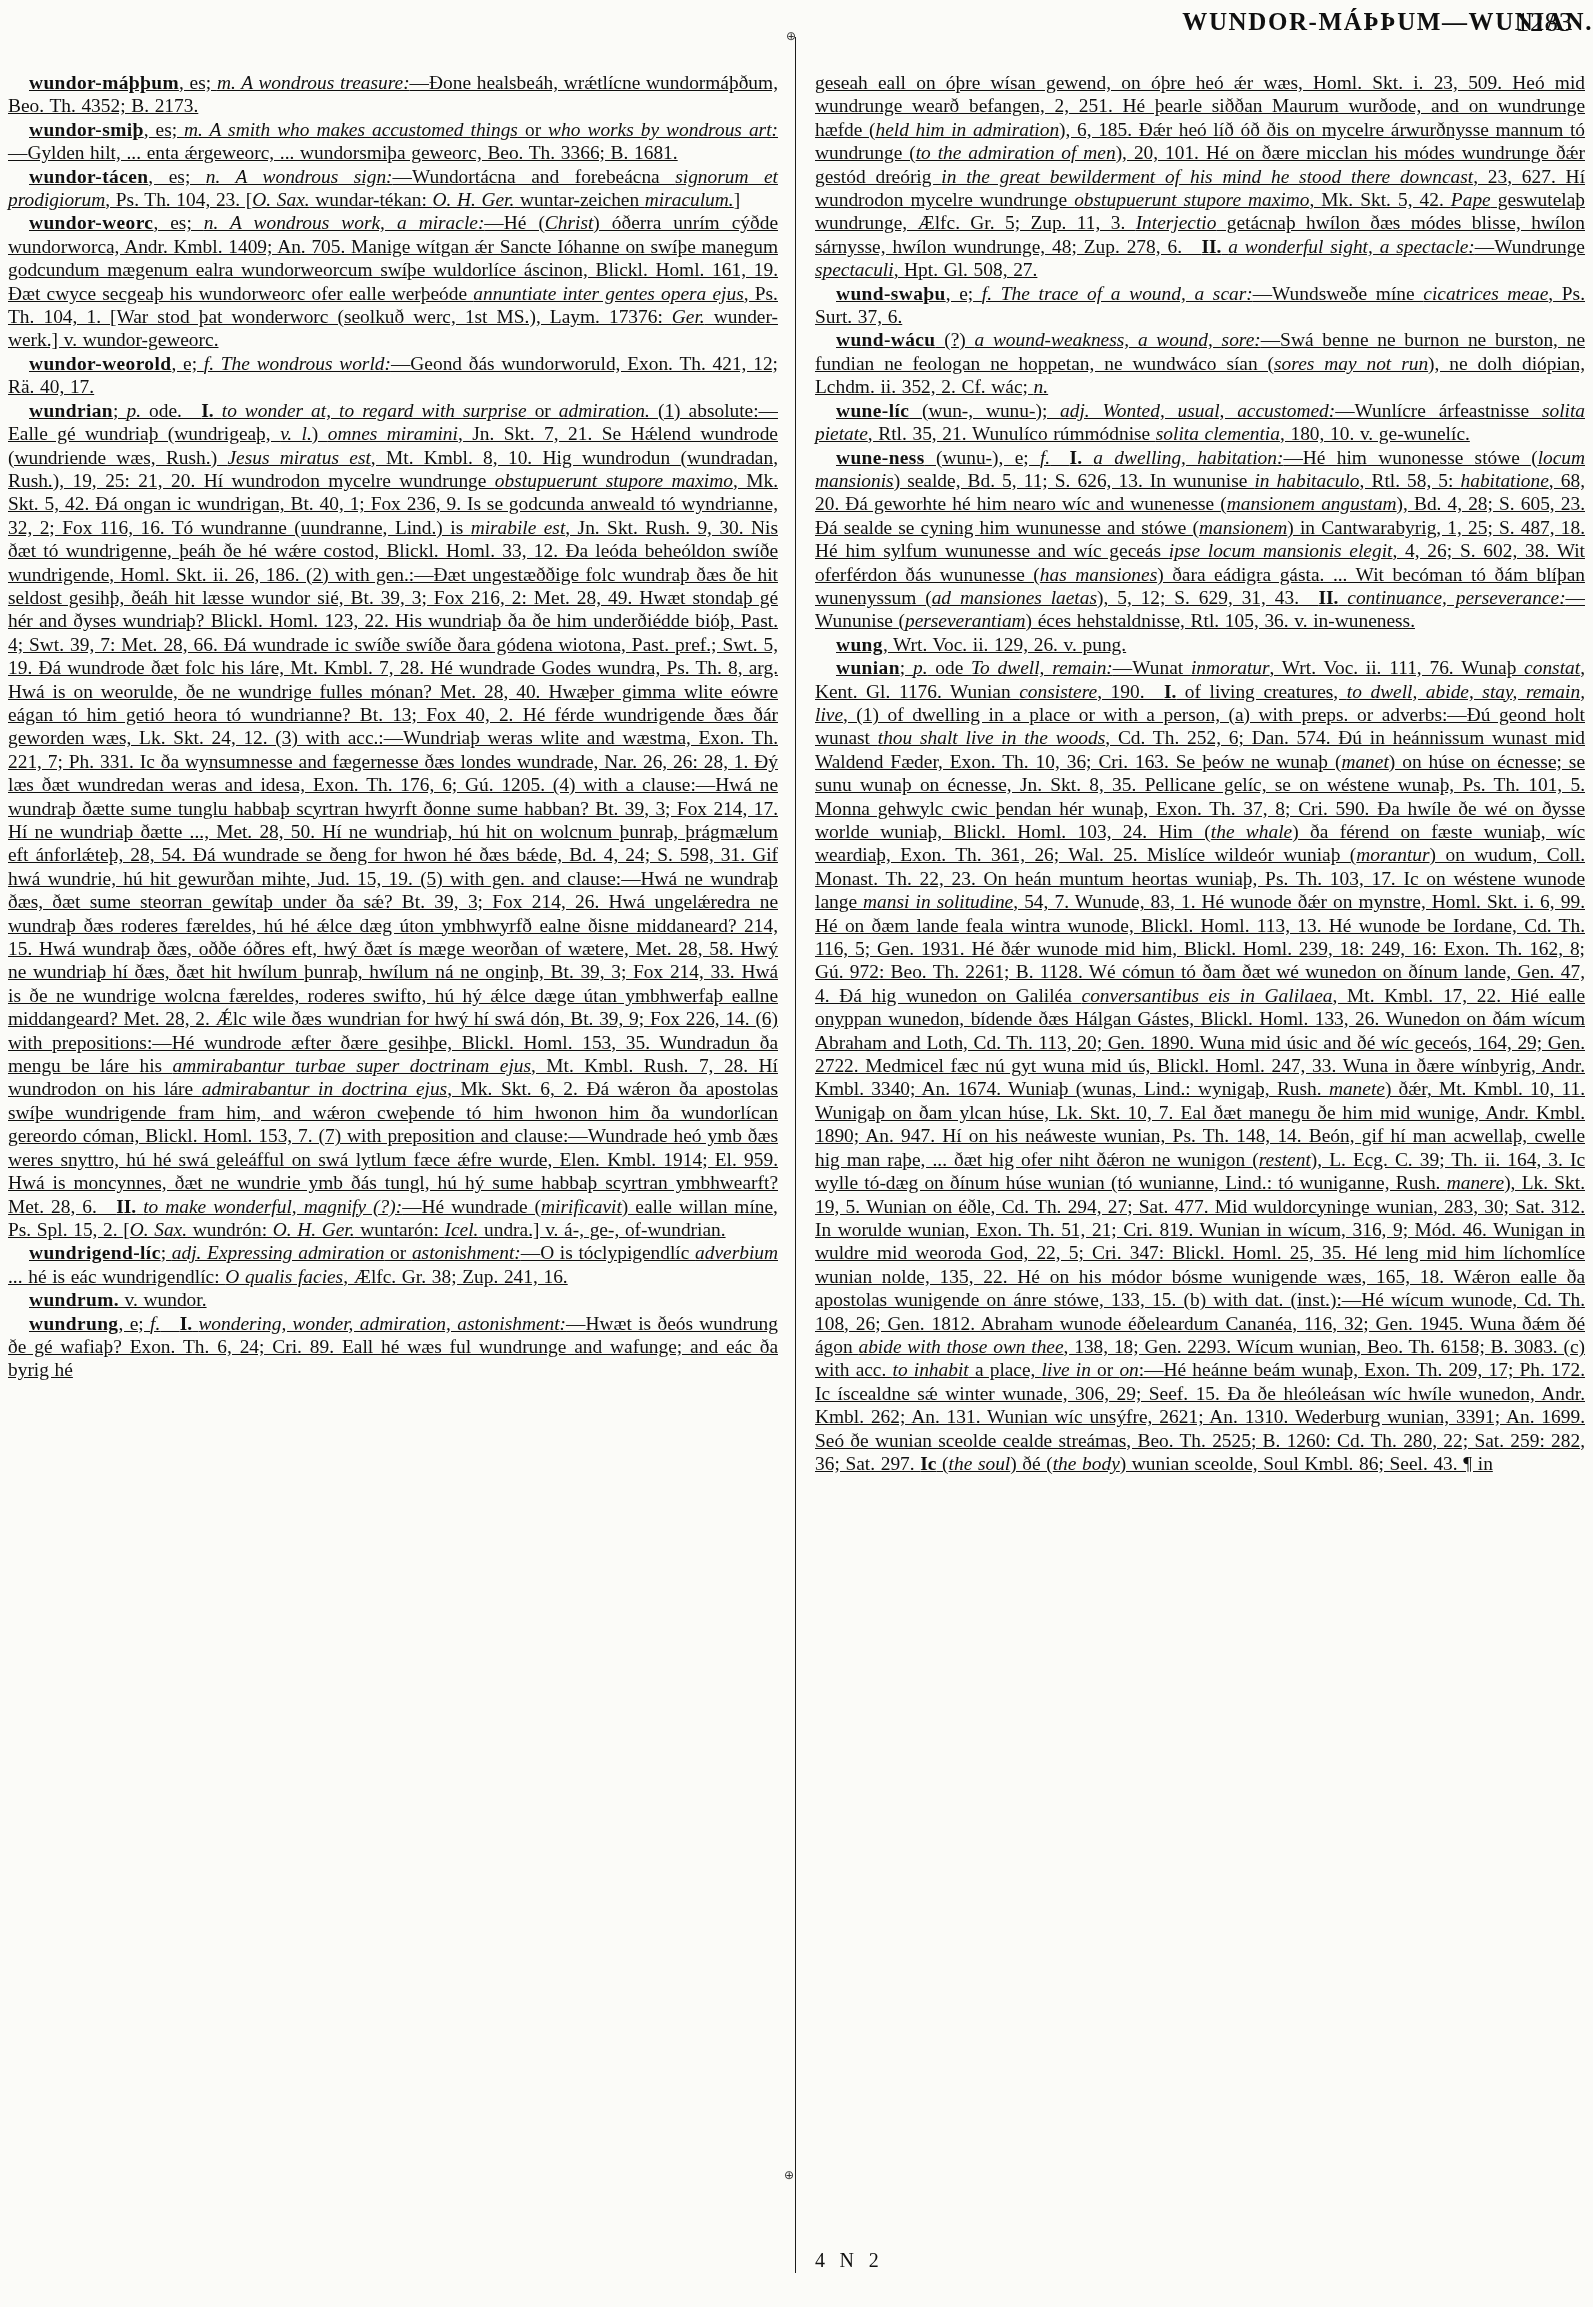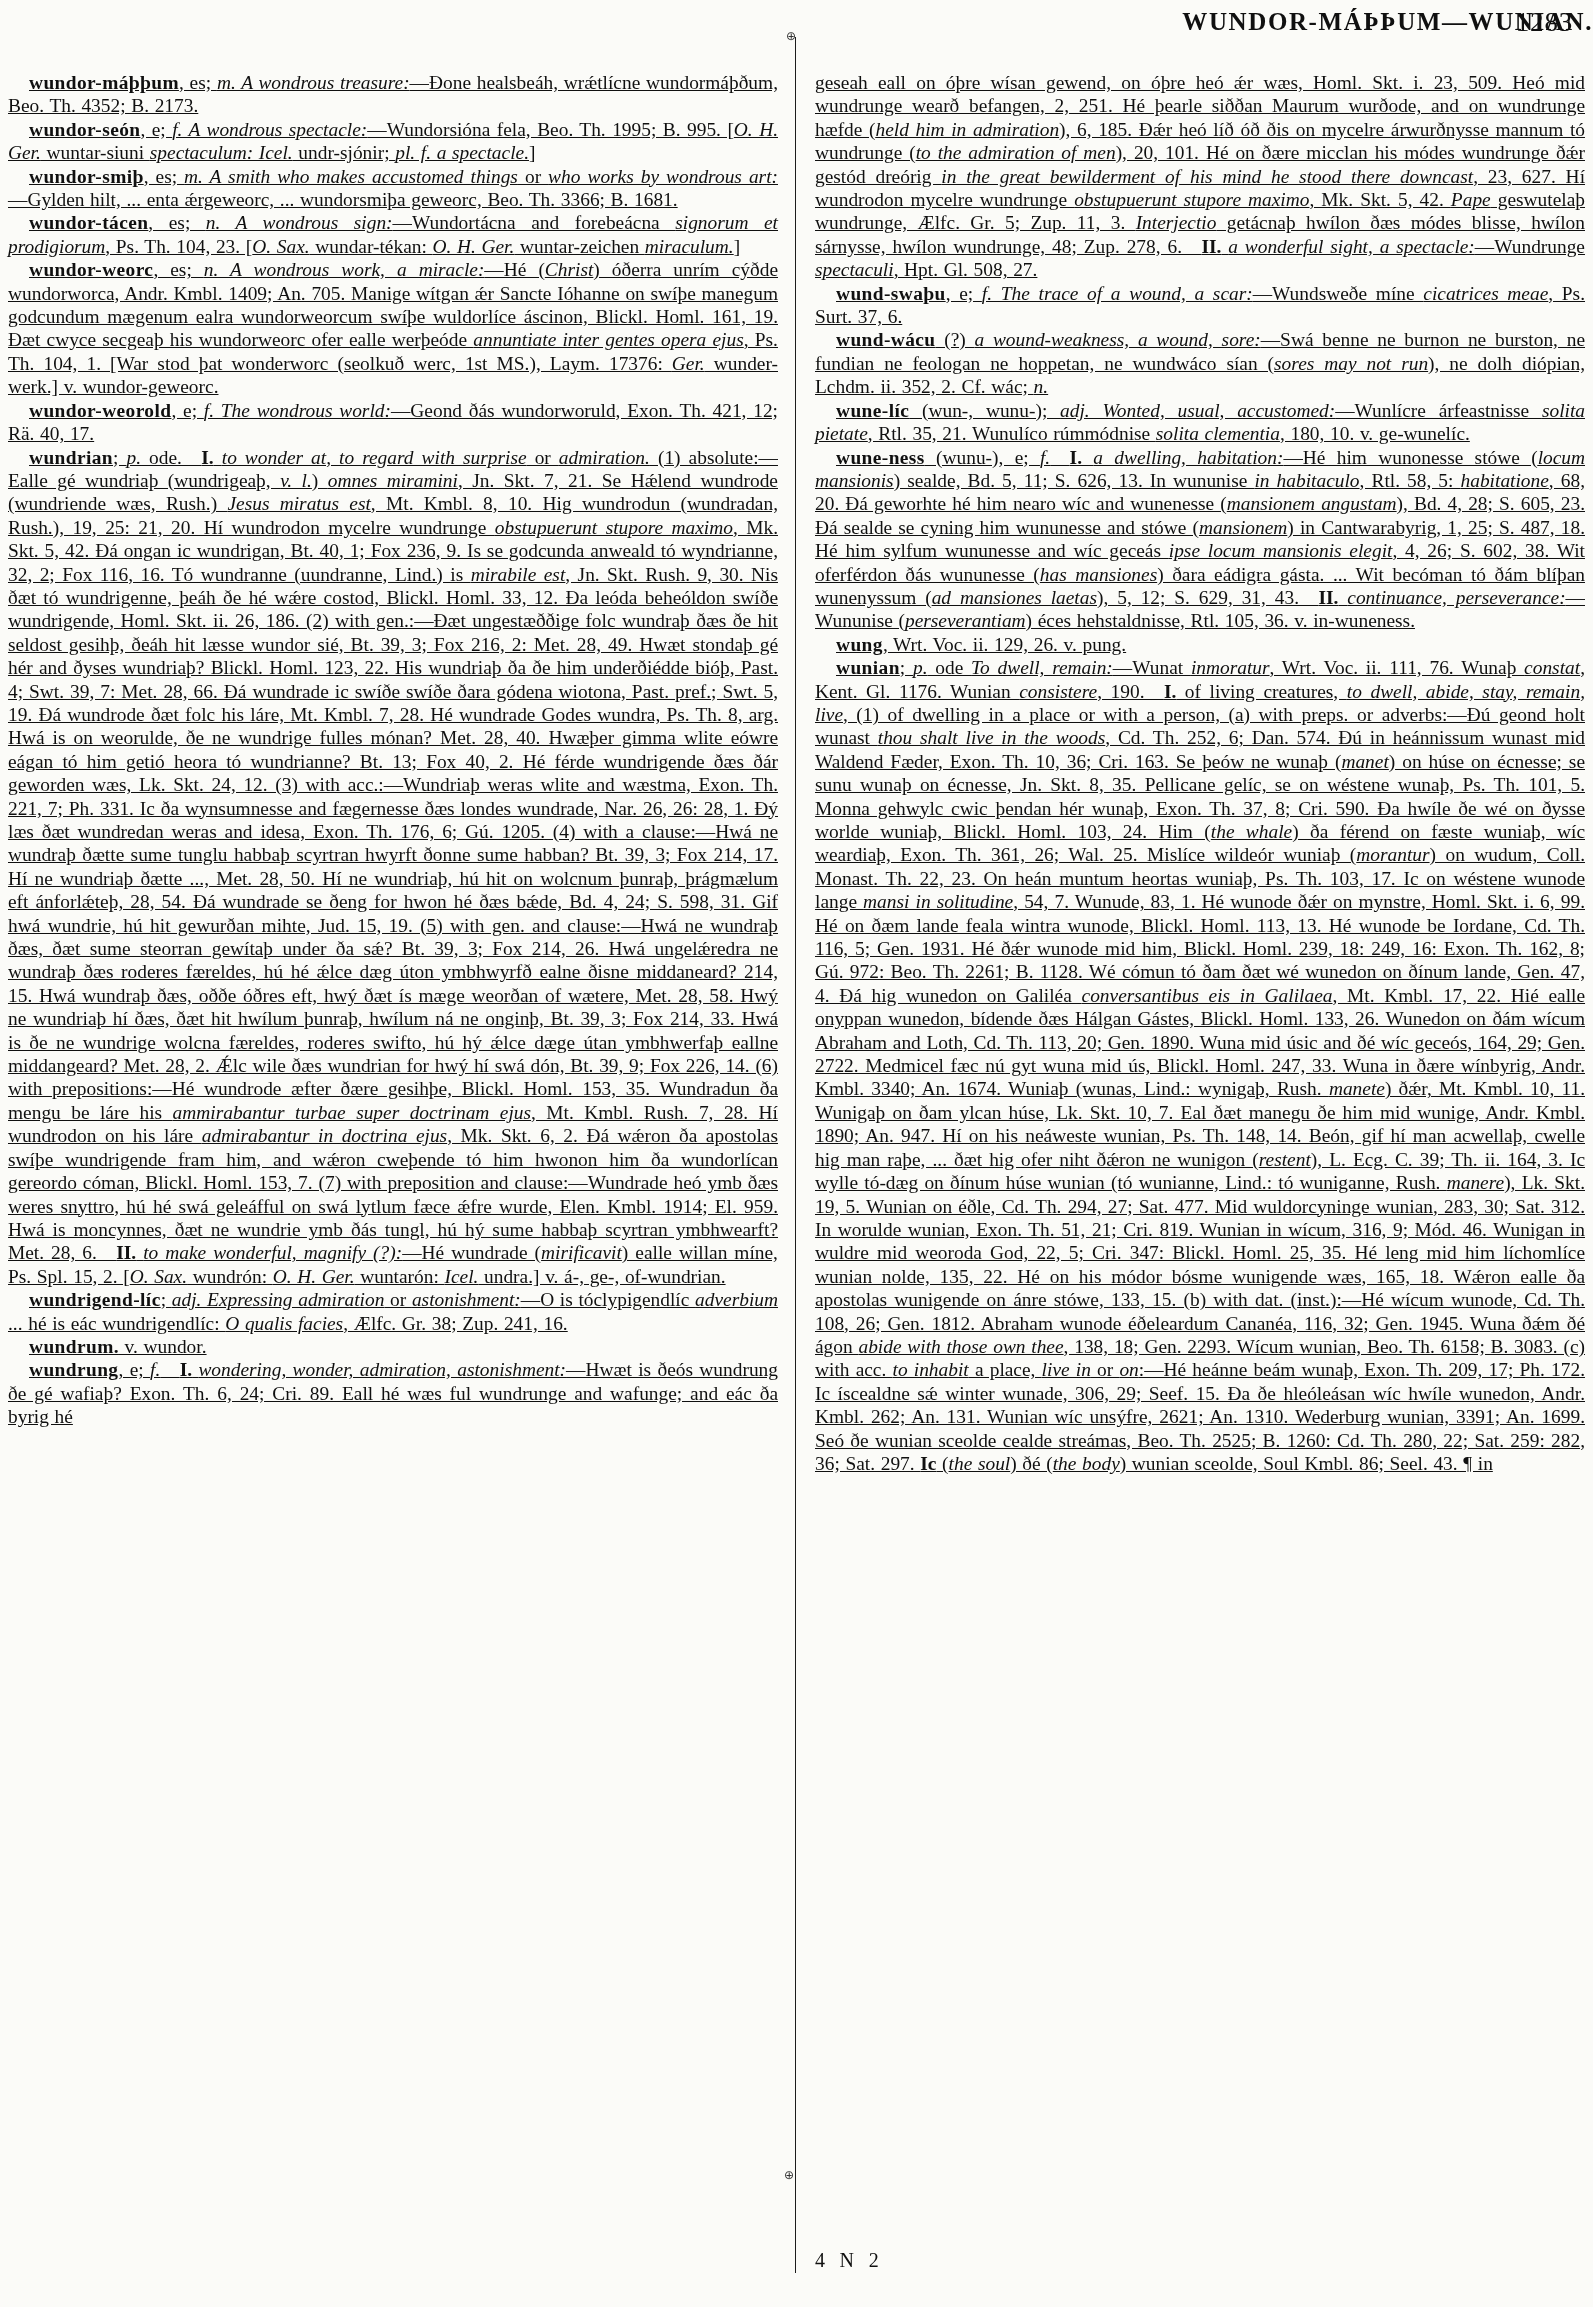--- a/index.html
+++ b/index.html
@@ -49,21 +49,20 @@
 <div class="pagehead-title">WUNDOR-MÁÞÞUM—WUNIAN.</div>
 <div class="pagehead-no">1283</div>
 
 <div class="divider"></div>
 <span class="mark top">⊕</span>
 <span class="mark bottom">⊕</span>
 
 <main class="columns">
   <div class="column" id="col-left">
       <p class="entry"><b class="hw">wundor-máþþum</b>, es; <i>m. A wondrous treasure:</i>—Ðone healsbeáh, wrǽtlícne wundormáþðum, Beo. Th. 4352; B. 2173.</p>
-      <p class="entry"><b class="hw">wundor-seón</b>, e; <i>f. A wondrous spectacle:</i>—Wundorsióna fela, Beo. Th. 1995; B. 995. [<i>O. H. Ger.</i> wuntar-siuni <i>spectaculum: Icel.</i> undr-sjónir; <i>pl. f. a spectacle.</i>]</p>
       <p class="entry"><b class="hw">wundor-smiþ</b>, es; <i>m. A smith who makes accustomed things</i> or <i>who works by wondrous art:</i>—Gylden hilt, ... enta ǽrgeweorc, ... wundorsmiþa geweorc, Beo. Th. 3366; B. 1681.</p>
       <p class="entry"><b class="hw">wundor-tácen</b>, es; <i>n. A wondrous sign:</i>—Wundortácna and forebeácna <i>signorum et prodigiorum</i>, Ps. Th. 104, 23. [<i>O. Sax.</i> wundar-tékan: <i>O. H. Ger.</i> wuntar-zeichen <i>miraculum.</i>]</p>
       <p class="entry"><b class="hw">wundor-weorc</b>, es; <i>n. A wondrous work, a miracle:</i>—Hé (<i>Christ</i>) óðerra unrím cýðde wundorworca, Andr. Kmbl. 1409; An. 705. Manige wítgan ǽr Sancte Ióhanne on swíþe manegum godcundum mægenum ealra wundorweorcum swíþe wuldorlíce áscinon, Blickl. Homl. 161, 19. Ðæt cwyce secgeaþ his wundorweorc ofer ealle werþeóde <i>annuntiate inter gentes opera ejus</i>, Ps. Th. 104, 1. [War stod þat wonderworc (seolkuð werc, 1st MS.), Laym. 17376: <i>Ger.</i> wunder-werk.] v. wundor-geweorc.</p>
       <p class="entry"><b class="hw">wundor-weorold</b>, e; <i>f. The wondrous world:</i>—Geond ðás wundorworuld, Exon. Th. 421, 12; Rä. 40, 17.</p>
       <p class="entry"><b class="hw">wundrian</b>; <i>p.</i> ode. <b>I.</b> <i>to wonder at, to regard with surprise</i> or <i>admiration.</i> (1) absolute:—Ealle gé wundriaþ (wundrigeaþ, <i>v. l.</i>) <i>omnes miramini</i>, Jn. Skt. 7, 21. Se Hǽlend wundrode (wundriende wæs, Rush.) <i>Jesus miratus est</i>, Mt. Kmbl. 8, 10. Hig wundrodun (wundradan, Rush.), 19, 25: 21, 20. Hí wundrodon mycelre wundrunge <i>obstupuerunt stupore maximo</i>, Mk. Skt. 5, 42. Ðá ongan ic wundrigan, Bt. 40, 1; Fox 236, 9. Is se godcunda anweald tó wyndrianne, 32, 2; Fox 116, 16. Tó wundranne (uundranne, Lind.) is <i>mirabile est</i>, Jn. Skt. Rush. 9, 30. Nis ðæt tó wundrigenne, þeáh ðe hé wǽre costod, Blickl. Homl. 33, 12. Ða leóda beheóldon swíðe wundrigende, Homl. Skt. ii. 26, 186. (2) with gen.:—Ðæt ungestæððige folc wundraþ ðæs ðe hit seldost gesihþ, ðeáh hit læsse wundor sié, Bt. 39, 3; Fox 216, 2: Met. 28, 49. Hwæt stondaþ gé hér and ðyses wundriaþ? Blickl. Homl. 123, 22. His wundriaþ ða ðe him underðiédde bióþ, Past. 4; Swt. 39, 7: Met. 28, 66. Ðá wundrade ic swíðe swíðe ðara gódena wiotona, Past. pref.; Swt. 5, 19. Ðá wundrode ðæt folc his láre, Mt. Kmbl. 7, 28. Hé wundrade Godes wundra, Ps. Th. 8, arg. Hwá is on weorulde, ðe ne wundrige fulles mónan? Met. 28, 40. Hwæþer gimma wlite eówre eágan tó him getió heora tó wundrianne? Bt. 13; Fox 40, 2. Hé férde wundrigende ðæs ðár geworden wæs, Lk. Skt. 24, 12. (3) with acc.:—Wundriaþ weras wlite and wæstma, Exon. Th. 221, 7; Ph. 331. Ic ða wynsumnesse and fægernesse ðæs londes wundrade, Nar. 26, 26: 28, 1. Ðý læs ðæt wundredan weras and idesa, Exon. Th. 176, 6; Gú. 1205. (4) with a clause:—Hwá ne wundraþ ðætte sume tunglu habbaþ scyrtran hwyrft ðonne sume habban? Bt. 39, 3; Fox 214, 17. Hí ne wundriaþ ðætte ..., Met. 28, 50. Hí ne wundriaþ, hú hit on wolcnum þunraþ, þrágmælum eft ánforlǽteþ, 28, 54. Ðá wundrade se ðeng for hwon hé ðæs bǽde, Bd. 4, 24; S. 598, 31. Gif hwá wundrie, hú hit gewurðan mihte, Jud. 15, 19. (5) with gen. and clause:—Hwá ne wundraþ ðæs, ðæt sume steorran gewítaþ under ða sǽ? Bt. 39, 3; Fox 214, 26. Hwá ungelǽredra ne wundraþ ðæs roderes færeldes, hú hé ǽlce dæg úton ymbhwyrfð ealne ðisne middaneard? 214, 15. Hwá wundraþ ðæs, oððe óðres eft, hwý ðæt ís mæge weorðan of wætere, Met. 28, 58. Hwý ne wundriaþ hí ðæs, ðæt hit hwílum þunraþ, hwílum ná ne onginþ, Bt. 39, 3; Fox 214, 33. Hwá is ðe ne wundrige wolcna færeldes, roderes swifto, hú hý ǽlce dæge útan ymbhwerfaþ eallne middangeard? Met. 28, 2. Ǽlc wile ðæs wundrian for hwý hí swá dón, Bt. 39, 9; Fox 226, 14. (6) with prepositions:—Hé wundrode æfter ðære gesihþe, Blickl. Homl. 153, 35. Wundradun ða mengu be láre his <i>ammirabantur turbae super doctrinam ejus</i>, Mt. Kmbl. Rush. 7, 28. Hí wundrodon on his láre <i>admirabantur in doctrina ejus</i>, Mk. Skt. 6, 2. Ðá wǽron ða apostolas swíþe wundrigende fram him, and wǽron cweþende tó him hwonon him ða wundorlícan gereordo cóman, Blickl. Homl. 153, 7. (7) with preposition and clause:—Wundrade heó ymb ðæs weres snyttro, hú hé swá geleáfful on swá lytlum fæce ǽfre wurde, Elen. Kmbl. 1914; El. 959. Hwá is moncynnes, ðæt ne wundrie ymb ðás tungl, hú hý sume habbaþ scyrtran ymbhwearft? Met. 28, 6. <b>II.</b> <i>to make wonderful, magnify (?):</i>—Hé wundrade (<i>mirificavit</i>) ealle willan míne, Ps. Spl. 15, 2. [<i>O. Sax.</i> wundrón: <i>O. H. Ger.</i> wuntarón: <i>Icel.</i> undra.] v. á-, ge-, of-wundrian.</p>
       <p class="entry"><b class="hw">wundrigend-líc</b>; <i>adj. Expressing admiration</i> or <i>astonishment:</i>—O is tóclypigendlíc <i>adverbium</i> ... hé is eác wundrigendlíc: <i>O qualis facies</i>, Ælfc. Gr. 38; Zup. 241, 16.</p>
       <p class="entry"><b class="hw">wundrum.</b> v. wundor.</p>
       <p class="entry"><b class="hw">wundrung</b>, e; <i>f.</i> <b>I.</b> <i>wondering, wonder, admiration, astonishment:</i>—Hwæt is ðeós wundrung ðe gé wafiaþ? Exon. Th. 6, 24; Cri. 89. Eall hé wæs ful wundrunge and wafunge; and eác ða byrig hé</p>
     </div>
   <div class="column" id="col-right">

